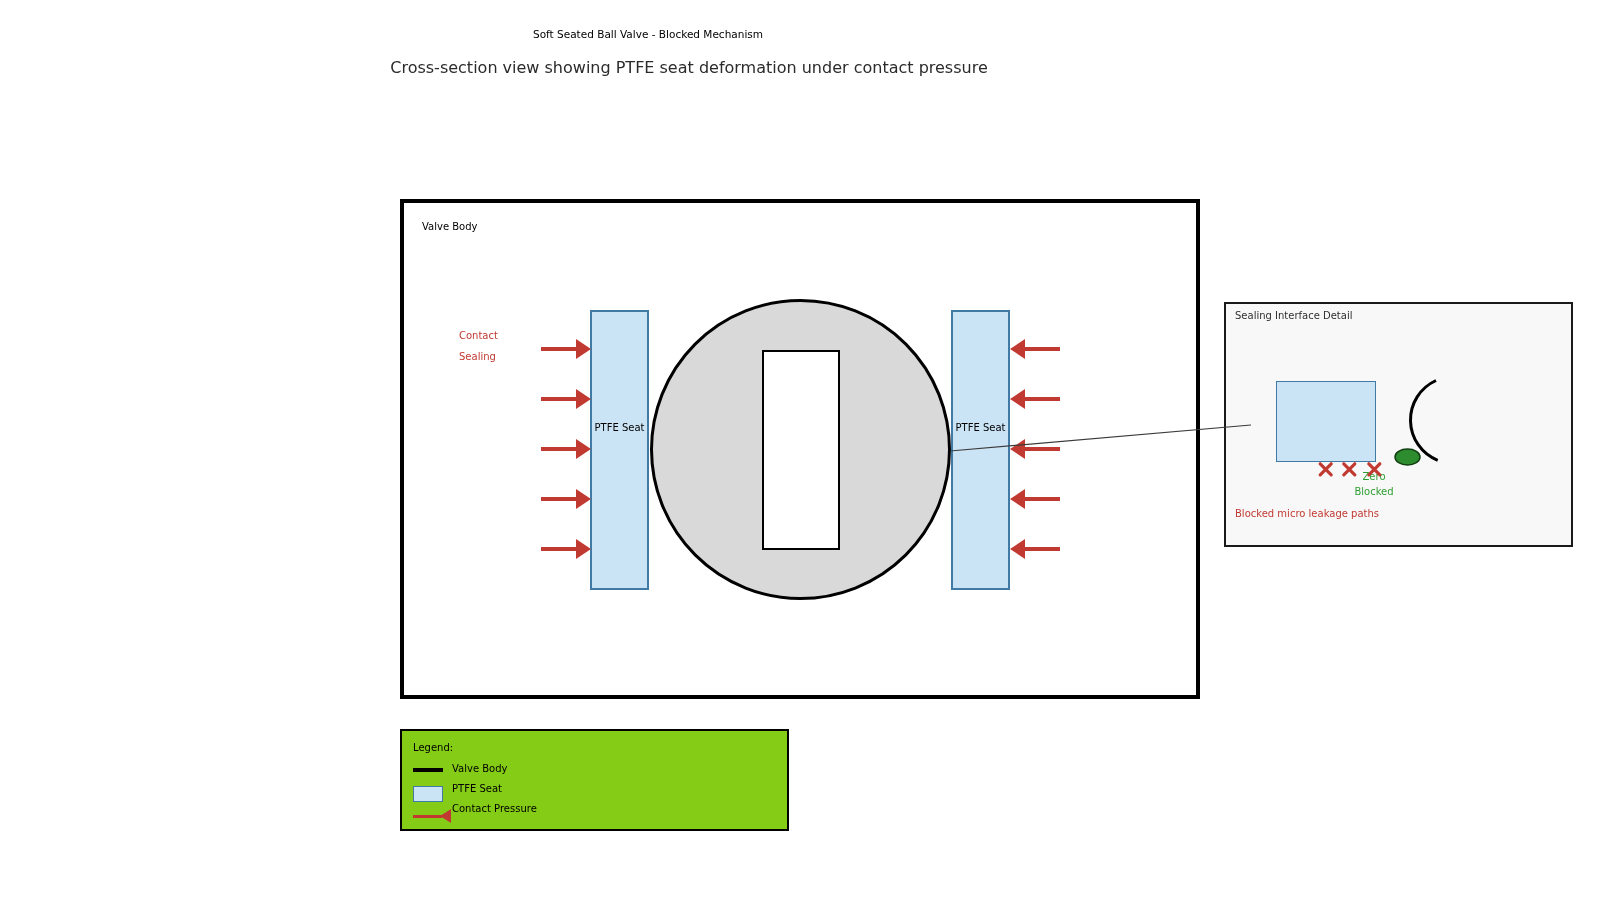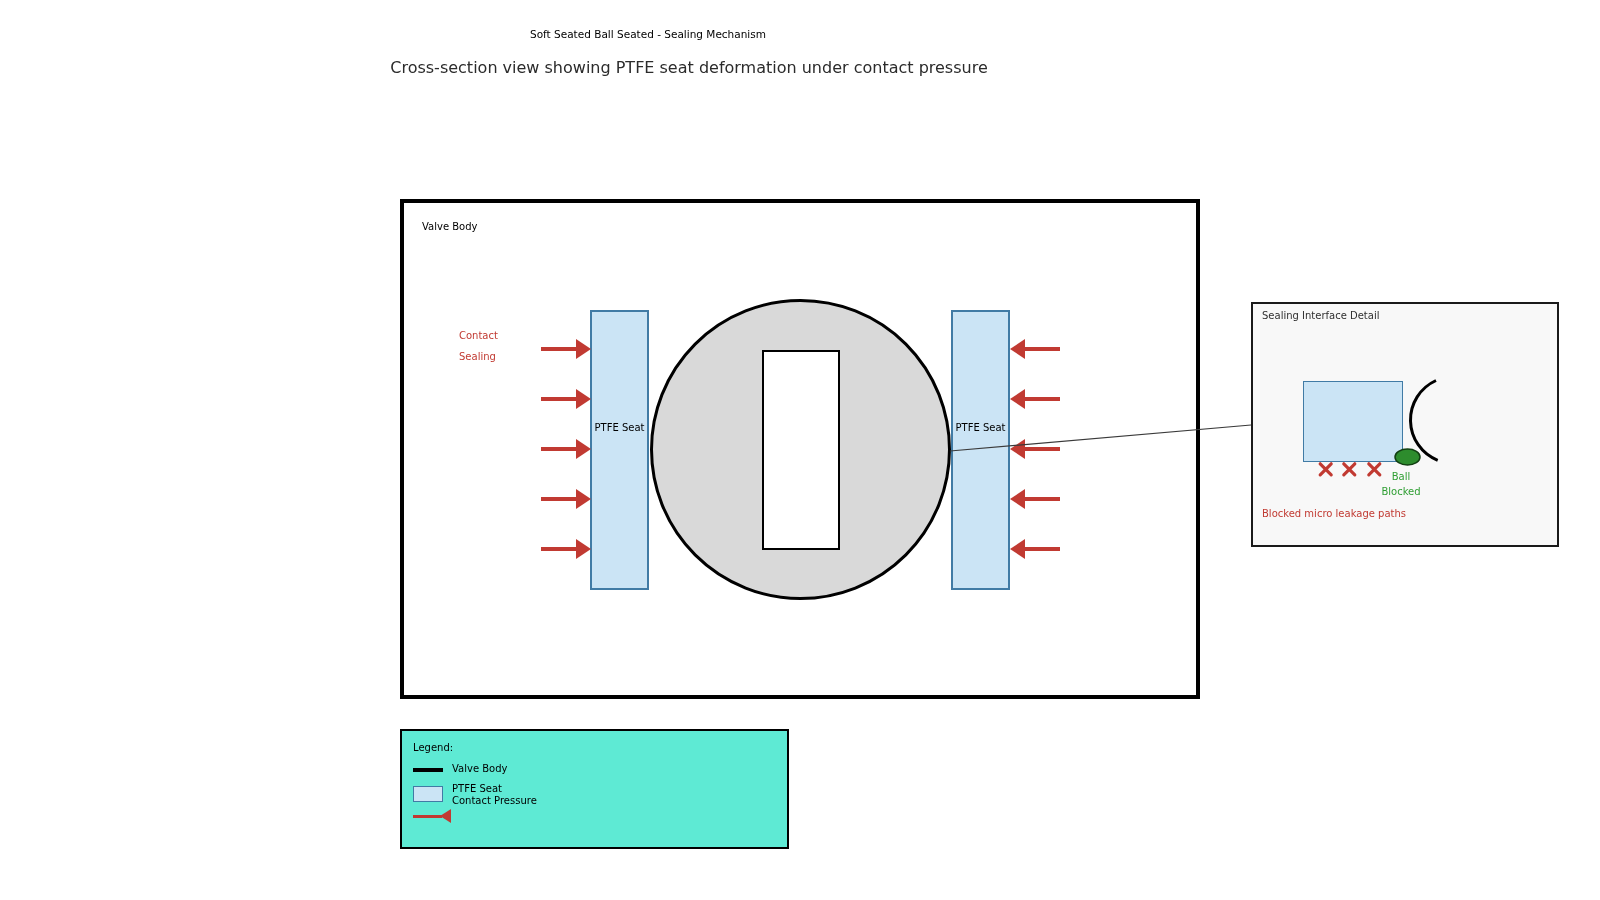--- a/index.html
+++ b/index.html
@@ -46,57 +46,57 @@
     border-left:15px solid var(--red);
   }
   .head-left {
     position:absolute; width:0; height:0; z-index:4;
     border-top:10px solid transparent; border-bottom:10px solid transparent;
     border-right:15px solid var(--red);
   }
   .red-text { position:absolute; font-size:10px; color:var(--red); white-space:nowrap;text-align:center; }
   .overlay { position:absolute; left:0; top:0; pointer-events:none; z-index:6; }
   .detail-box {
-    position:absolute; left:1251px; top:302px; width:308px; height:245px;
+    position:absolute; left:1224px; top:302px; width:349px; height:245px;
     background:#f8f8f8; border:2.5px solid #1a1a1a; box-sizing:border-box; z-index:5;
   }
   .detail-title { position:absolute; left:9px; top:6px; font-size:10px; color:#2f2f2f; white-space:nowrap; }
   .detail-rect {
     position:absolute; left:49.5px; top:77px; width:100px; height:81px;
     background:var(--seat-fill); border:1.5px solid var(--seat-border); box-sizing:border-box;
   }
   .zero-label {
     position:absolute; left:148px; top:166px; transform:translateX(-50%);
     font-size:10px; line-height:14.5px; color:var(--green-text); text-align:center; white-space:nowrap;
   }
   .blocked-label { position:absolute; left:9px; top:204px; font-size:10px; color:var(--red); white-space:nowrap; }
   .legend {
-    position:absolute; left:400px; top:729px; width:389px; height:120px;
-    background:#5eead4; border:2px solid #000; box-sizing:border-box; z-index:5;
+    position:absolute; left:400px; top:729px; width:389px; height:102px;
+    background:#84cc16; border:2px solid #000; box-sizing:border-box; z-index:5;
   }
   .legend-title { position:absolute; left:11px; top:11px; font-size:10px; }
   .lg-label { position:absolute; left:50px; font-size:10px; white-space:nowrap; }
   .lg-line-black { position:absolute; left:11px; top:37px; width:30px; height:3.5px; background:#000; }
   .lg-rect-blue {
     position:absolute; left:11px; top:55px; width:30px; height:16px;
     background:var(--seat-fill); border:1.5px solid var(--seat-border); box-sizing:border-box;
   }
   .lg-line-red { position:absolute; left:11px; top:84px; width:29px; height:3px; background:var(--red); }
   .lg-head-red {
     position:absolute; left:38px; top:77.5px; width:0; height:0;
     border-top:7.5px solid transparent; border-bottom:7.5px solid transparent;
     border-right:11px solid var(--red);
   }
 </style>
 </head>
 <body>
 
 <div class="canvas" style="--red:#c13a32; --seat-fill:#cbe4f5; --seat-border:#417ba5; --green-text:#2e9e32;">
 
-  <div class="title">Soft Seated Ball Seated - Sealing Mechanism</div>
+  <div class="title">Soft Seated Ball Valve - Blocked Mechanism</div>
   <div class="subtitle">Cross-section view showing PTFE seat deformation under contact pressure</div>
 
   <div class="valve-body">
     <div class="vb-label">Valve Body</div>
   </div>
 
   <div class="ball"></div>
   <div class="bore"></div>
 
   <div class="seat" style="left:590px;">
@@ -128,21 +128,21 @@
   <div class="arrow-line" style="left:1025px; top:447.2px; width:35px;"></div>
   <div class="head-left" style="left:1010px; top:489px;"></div>
   <div class="arrow-line" style="left:1025px; top:497.2px; width:35px;"></div>
   <div class="head-left" style="left:1010px; top:539px;"></div>
   <div class="arrow-line" style="left:1025px; top:547.2px; width:35px;"></div>
 
   <div class="detail-box">
     <div class="detail-title">Sealing Interface Detail</div>
     <div class="detail-rect"></div>
     <div class="zero-label">
-      <span>Ball</span><br>
+      <span>Zero</span><br>
       <span>Blocked</span>
     </div>
     <div class="blocked-label">Blocked micro leakage paths</div>
   </div>
 
   <svg class="overlay" width="1600" height="900" viewBox="0 0 1600 900">
     <line x1="950" y1="451" x2="1251" y2="425" stroke="#3a3a3a" stroke-width="1.2"></line>
     <path d="M 1436 380.5 A 43.4 43.4 0 0 0 1437.7 460.3" fill="none" stroke="#000" stroke-width="3"></path>
     <ellipse cx="1407.5" cy="457" rx="12.5" ry="8" fill="#2d8c2d" stroke="#123f12" stroke-width="1.5"></ellipse>
     <g stroke="#c13a32" stroke-width="3.2" stroke-linecap="round">
@@ -156,16 +156,16 @@
     <div class="legend-title">Legend:</div>
 
     <div class="lg-line-black"></div>
     <div class="lg-label" style="top:32px;">Valve Body</div>
 
     <div class="lg-rect-blue"></div>
     <div class="lg-label" style="top:51.5px;">PTFE Seat</div>
 
     <div class="lg-line-red"></div>
     <div class="lg-head-red"></div>
-    <div class="lg-label" style="top:64px;">Contact Pressure</div>
+    <div class="lg-label" style="top:72px;">Contact Pressure</div>
   </div>
 
 </div>
 
 </body></html>

